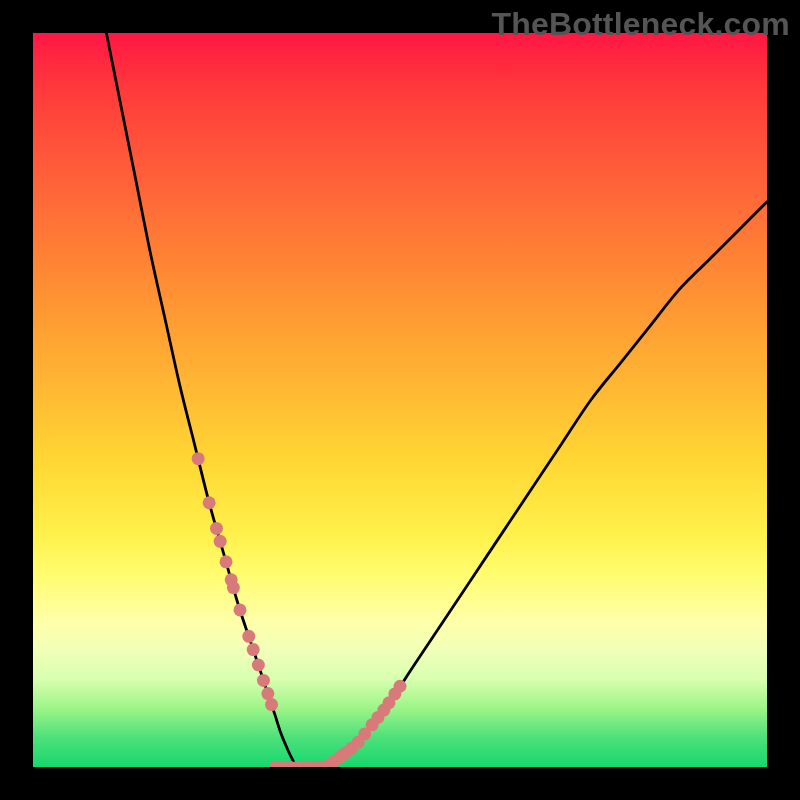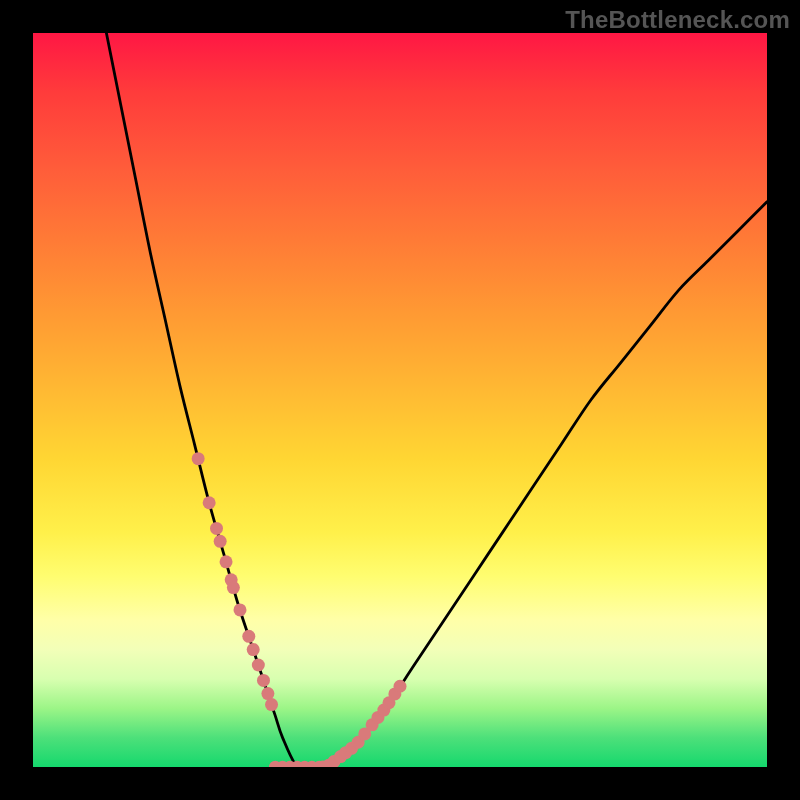--- a/index.html
+++ b/index.html
@@ -8,21 +8,21 @@
     position: relative;
     width: 800px;
     height: 800px;
     background: #000;
   }
   .watermark {
     position: absolute;
     top: 6px;
     right: 10px;
     font-family: Arial, Helvetica, sans-serif;
-    font-size: 24px;
+    font-size: 32px;
     font-weight: 600;
     color: #555;
     letter-spacing: 0.2px;
     z-index: 10;
     text-align: center;
   }
   .plot-area {
     position: absolute;
     left: 33px;
     top: 33px;

